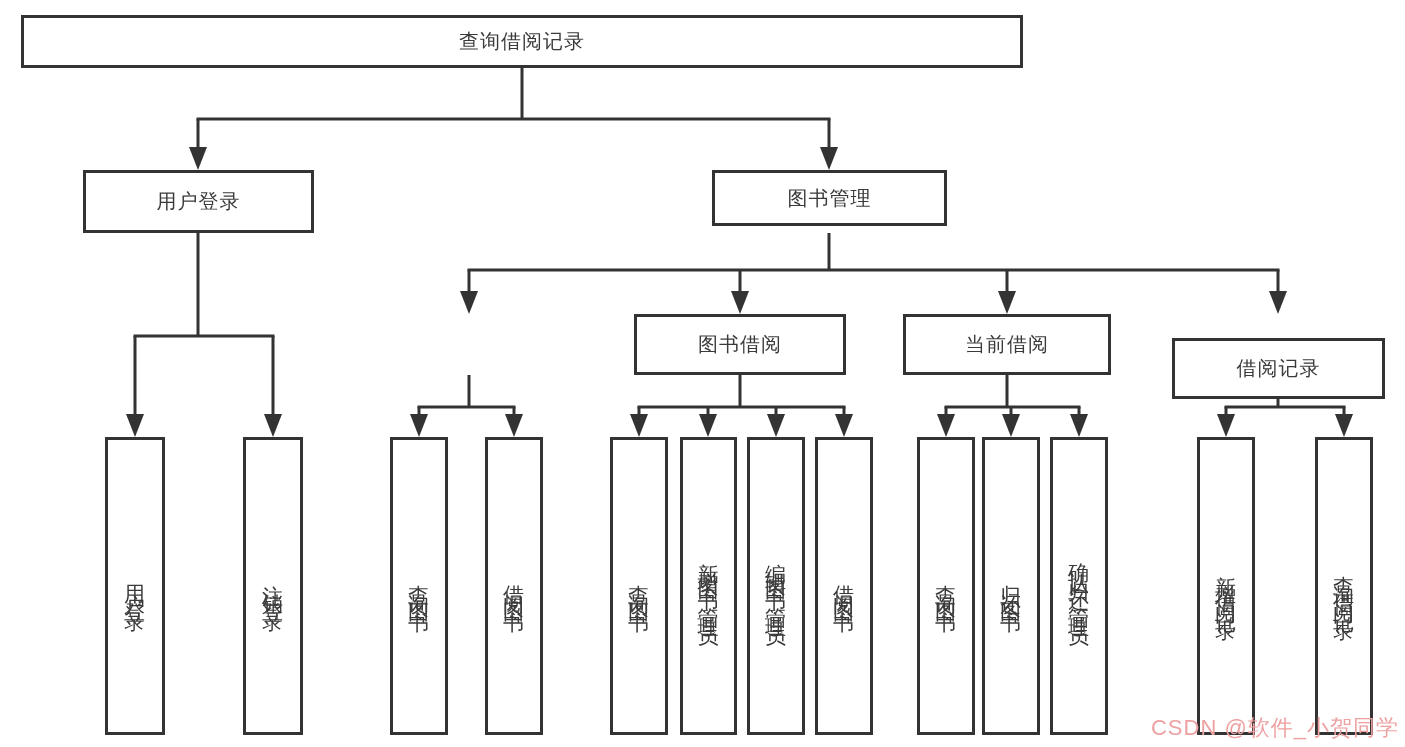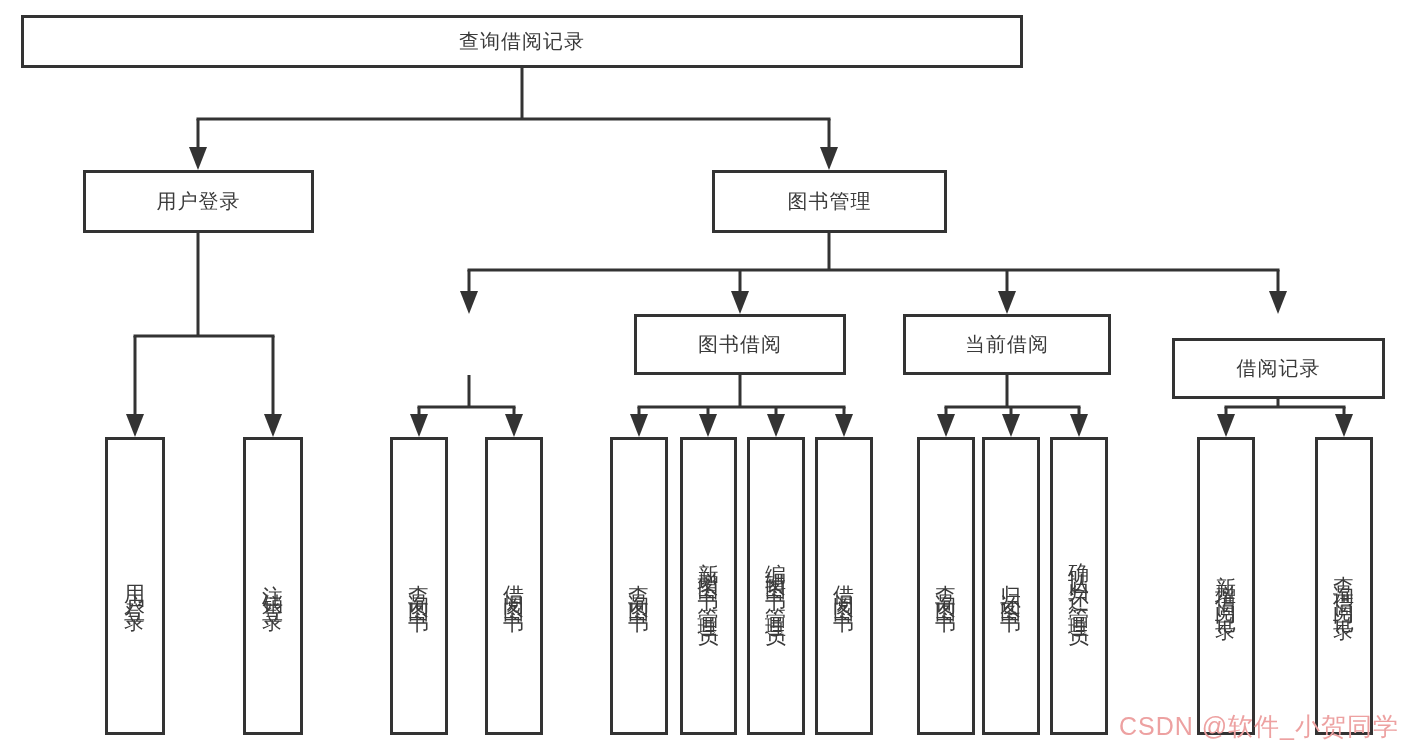--- a/index.html
+++ b/index.html
@@ -32,21 +32,21 @@
     writing-mode:vertical-rl;
     text-orientation:mixed;
     font-size:21px;
     letter-spacing:9px;
     line-height:1;
     color:#3a3a3a;
   }
   .watermark{
     position:absolute;
     right:6px;bottom:4px;
-    font-size:25px;
+    font-size:22px;
     color:#eda1a1;
     letter-spacing:1px;
     z-index:3;
     white-space:nowrap;
   }
 </style>
 </head>
 <body>
 
 <div class="canvas">
@@ -116,21 +116,21 @@
       <path d="M1002 414 h18 l-9 23 z"></path>
       <path d="M1070 414 h18 l-9 23 z"></path>
       <path d="M1217 414 h18 l-9 23 z"></path>
       <path d="M1335 414 h18 l-9 23 z"></path>
     </g>
   </svg>
 
   <div class="node h" style="left:21px;top:15px;width:1002px;height:53px;">查询借阅记录</div>
 
   <div class="node h" style="left:83px;top:170px;width:231px;height:63px;">用户登录</div>
-  <div class="node h" style="left:712px;top:170px;width:235px;height:63px;">图书管理</div>
+  <div class="node h" style="left:712px;top:170px;width:235px;height:56px;">图书管理</div>
 
   <div class="node h" style="left:903px;top:314px;width:208px;height:61px;">当前借阅</div>
   <div class="node h" style="left:634px;top:314px;width:212px;height:61px;">图书借阅</div>
   <div class="node h" style="left:1172px;top:314px;width:213px;height:61px;margin-top:24px;">借阅记录</div>
 
   <div class="node leaf" style="left:105px;top:437px;width:60px;height:298px;">
     <span>用户登录</span>
   </div>
   <div class="node leaf" style="left:243px;top:437px;width:60px;height:298px;">
     <span>注销登录</span>

